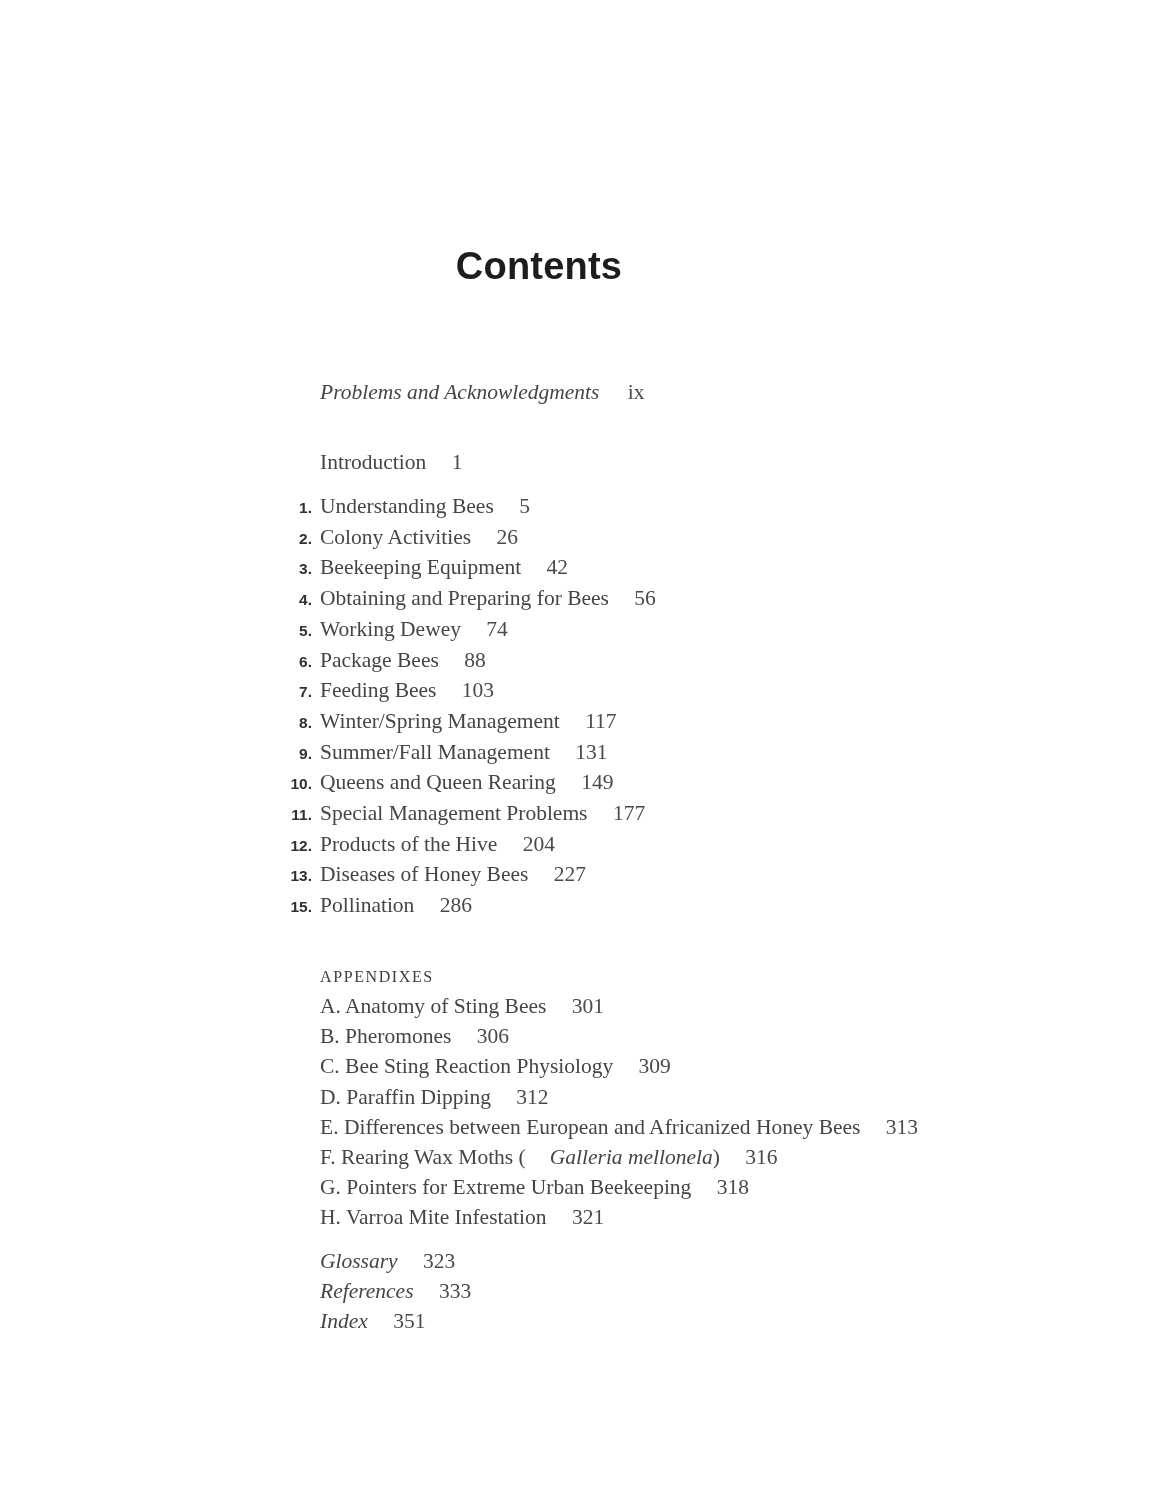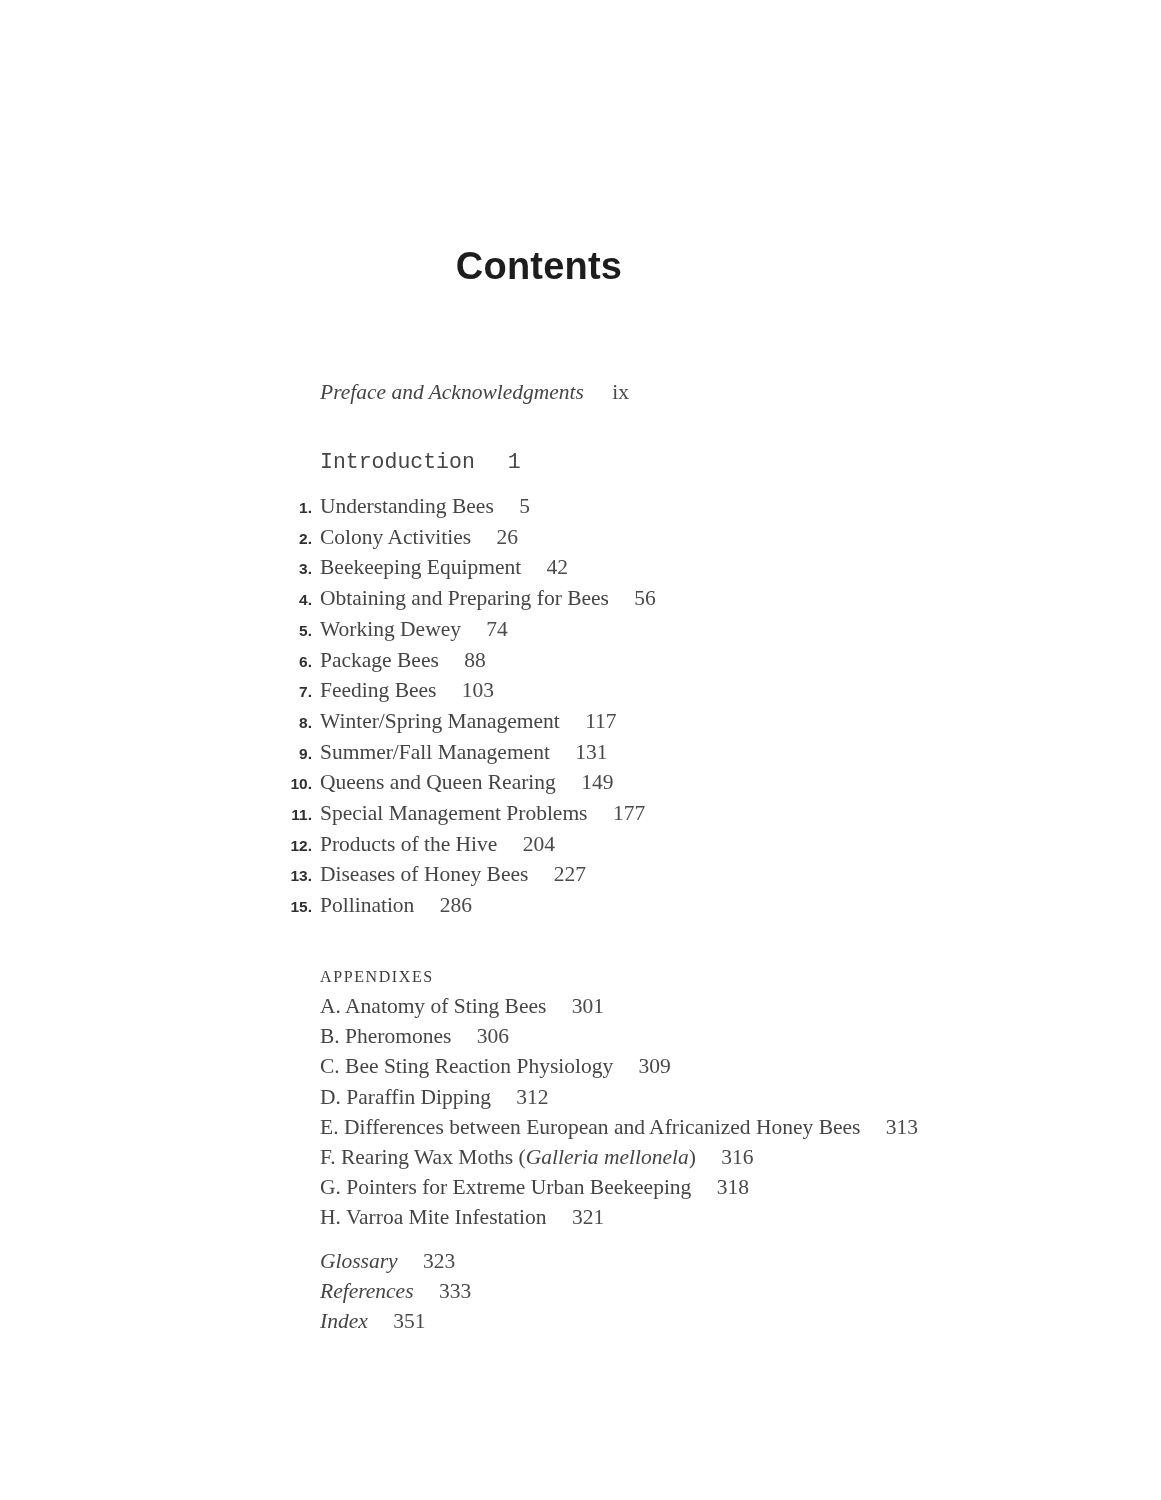--- a/index.html
+++ b/index.html
@@ -46,21 +46,21 @@
   .pg {
     margin-left: 20px;
     font-style: normal;
     color: #4a4a4a;
   }
   
   .front { top: 377px; }
   .front .lbl { font-style: italic; }
   .front .pg { margin-left: 23px; }
   
-  .intro { top: 447px; font-family: Liberation Mono, monospace; }
+  .intro { top: 447px; }
   
   .chapters {
     top: 491px;
     list-style: none;
     margin: 0;
     padding: 0;
   }
   .chapters .row {
     position: relative;
     line-height: 30.7px;
@@ -78,38 +78,38 @@
   }
   
   .appendixes { top: 963px; }
   .appendix-heading {
     font-size: 16px;
     letter-spacing: 1.6px;
     line-height: 28px;
     color: #3c3c3c;
   }
   .appendixes .row { line-height: 30.2px; }
-  .species { font-style: italic; }
+  .species { font-style: italic; margin-left: 24px; }
   
   .back { top: 1246px; }
   .back .row { line-height: 30.2px; }
   .back .lbl { font-style: italic; }
 </style>
 </head>
 <body>
 
 <div class="page">
 
   <div class="title-row">
     <h1>Contents</h1>
   </div>
 
   <div class="block front">
     <div class="row">
-      <span class="lbl">Preface and Acknowledgments</span>
+      <span class="lbl">Problems and Acknowledgments</span>
       <span class="pg">ix</span>
     </div>
   </div>
 
   <div class="block intro">
     <div class="row">
       <span class="lbl">Introduction</span>
       <span class="pg">1</span>
     </div>
   </div>

